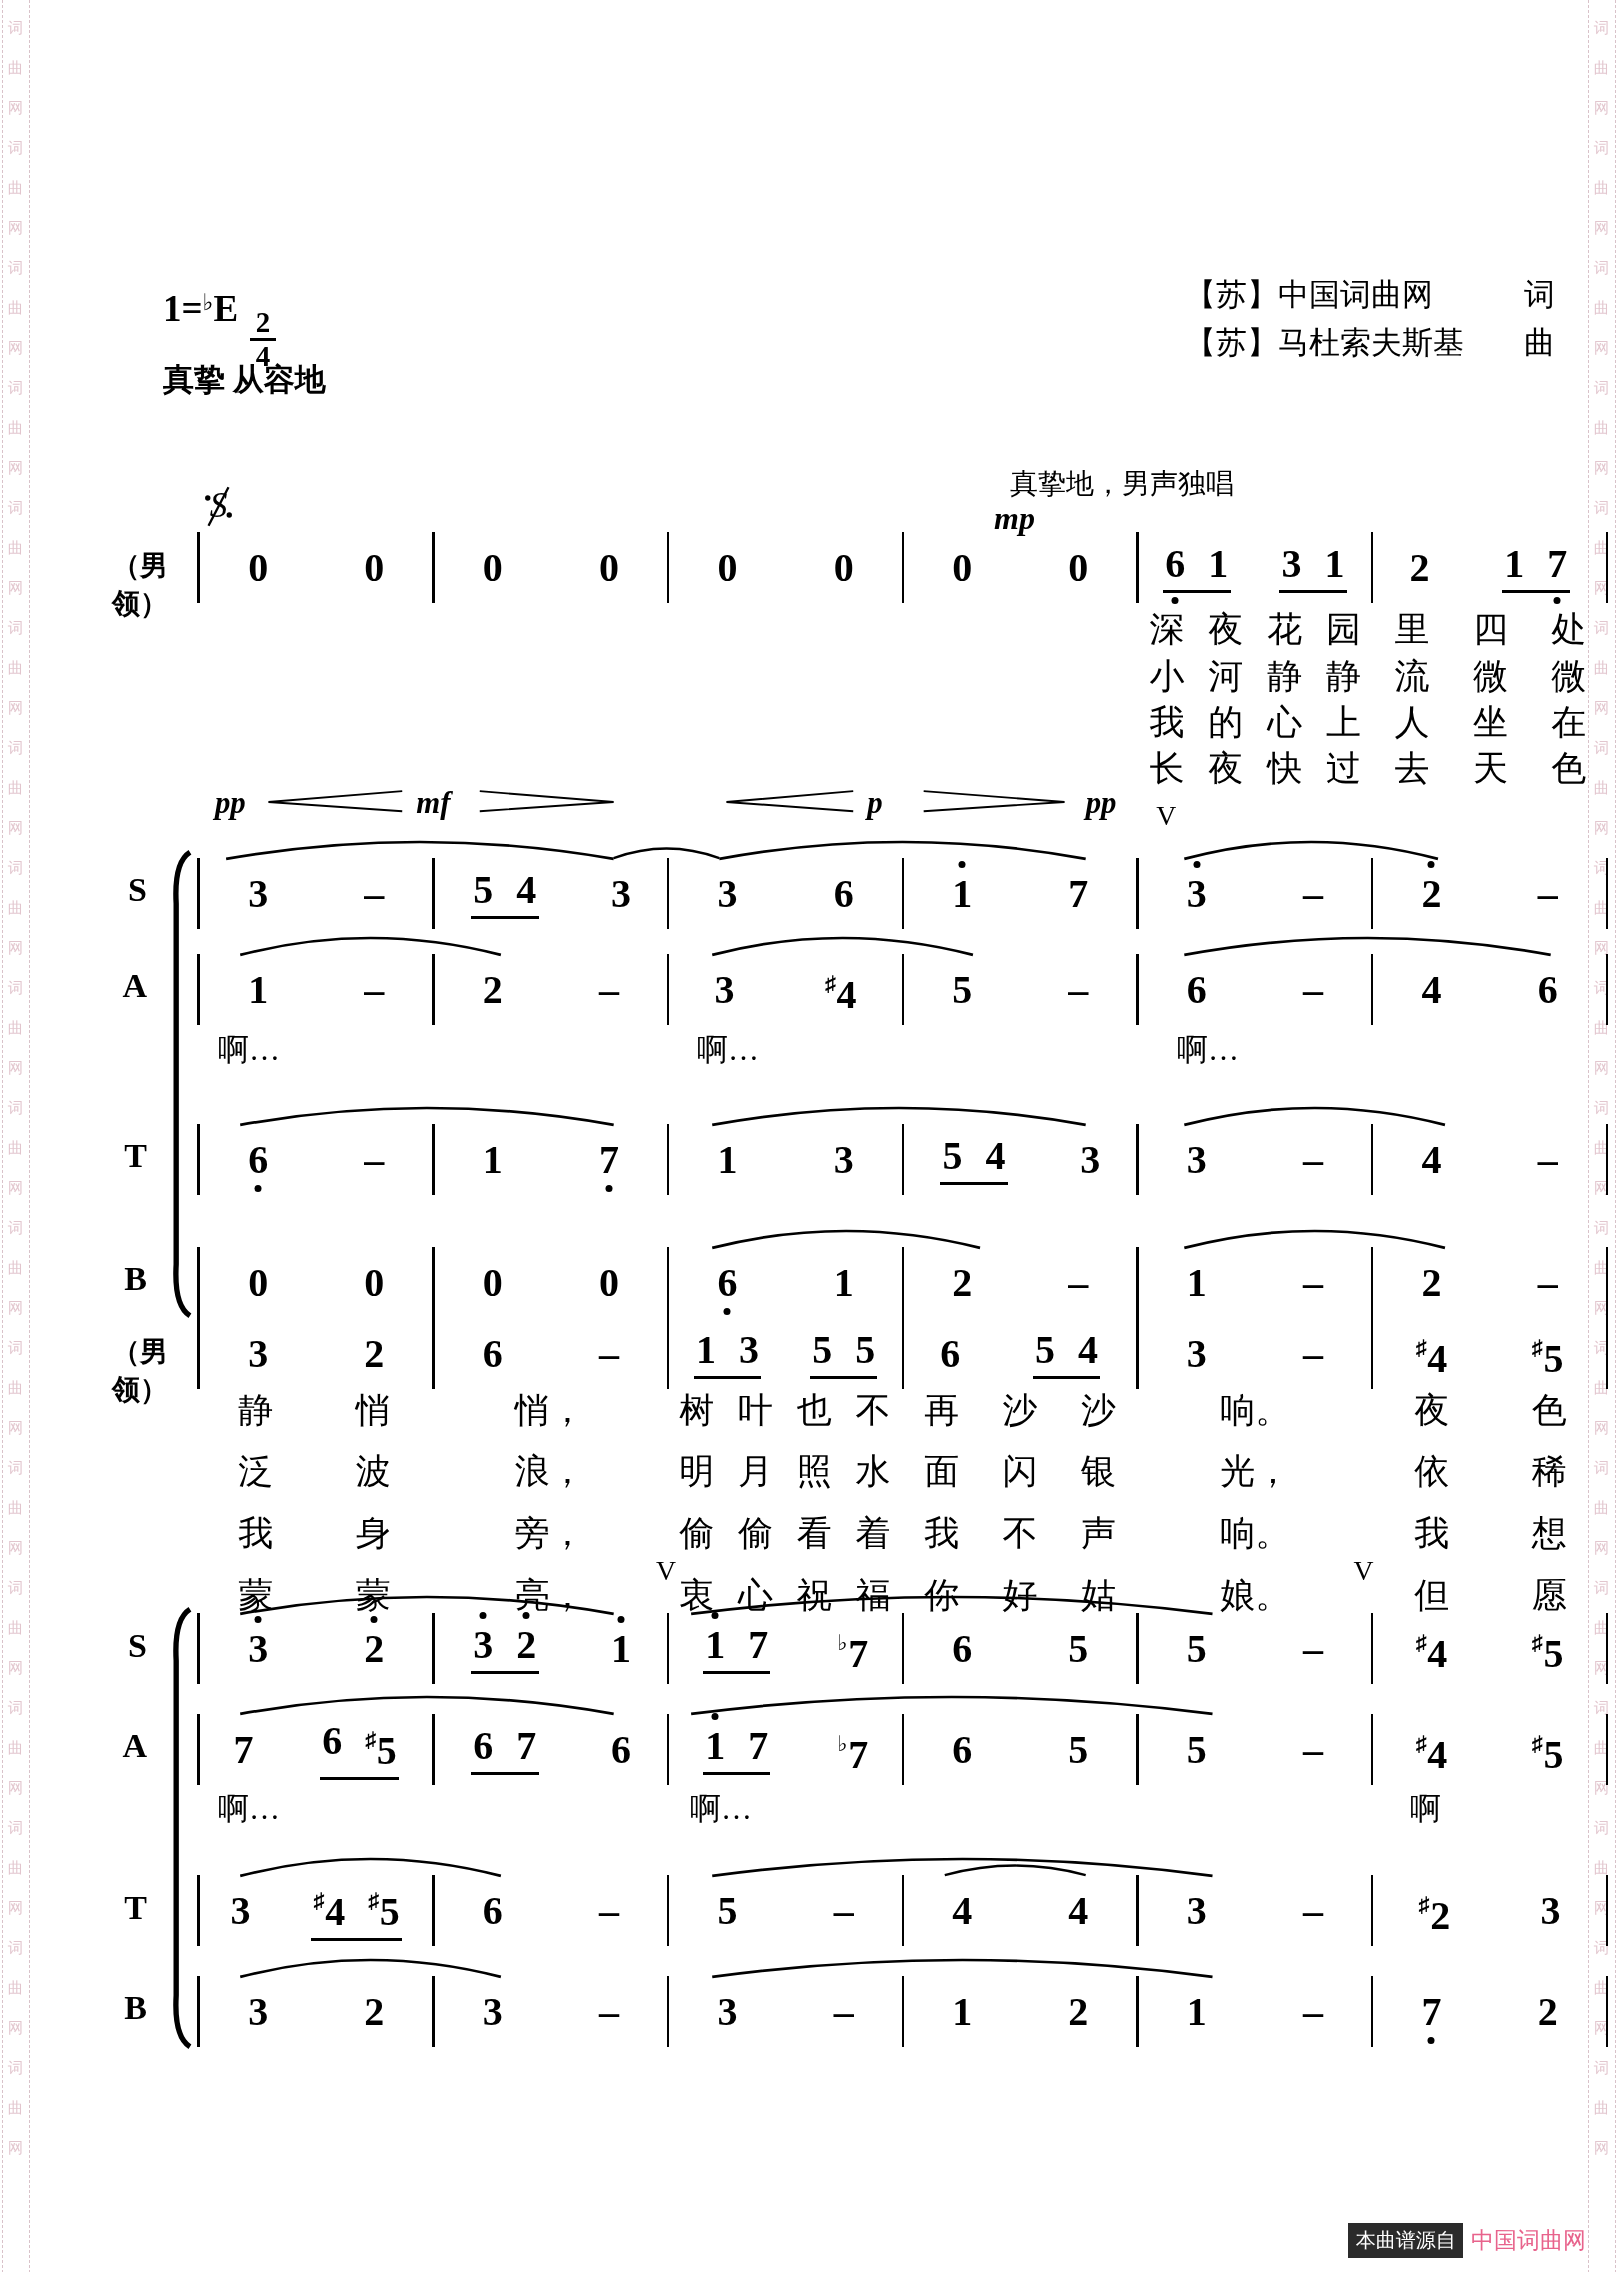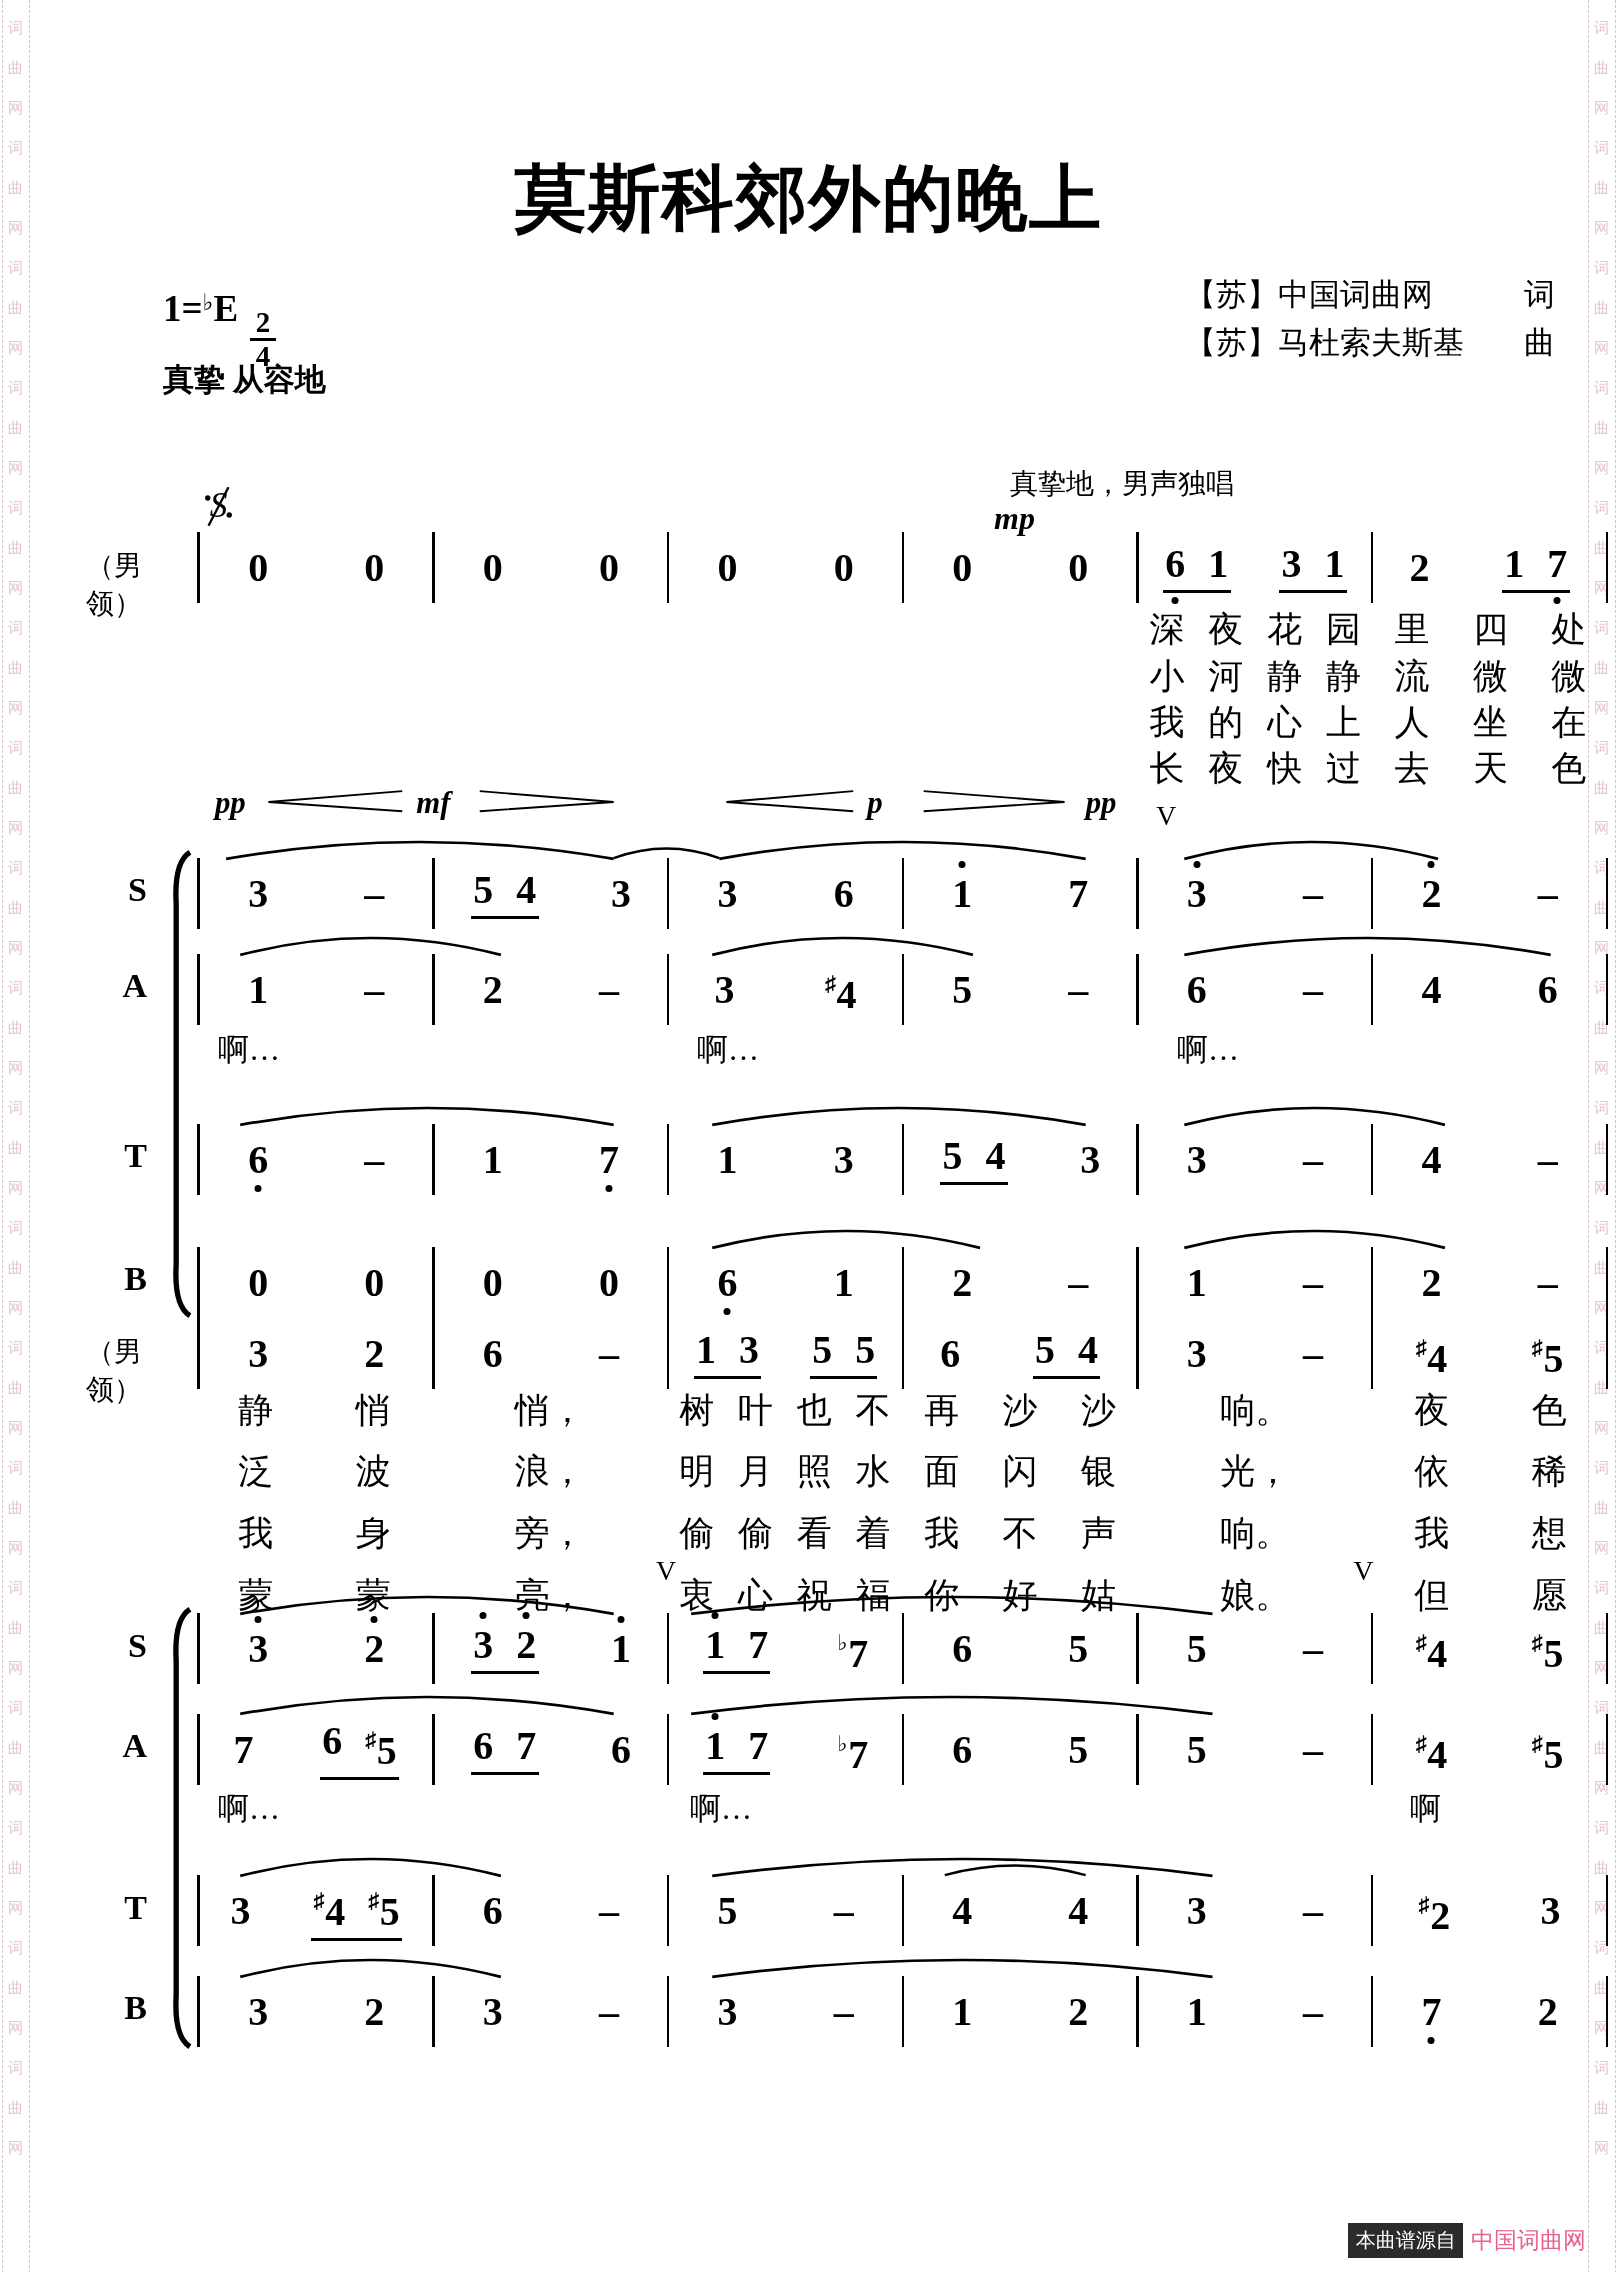--- a/index.html
+++ b/index.html
@@ -13,21 +13,21 @@
   .title{position:absolute;top:151px;left:0;width:100%;text-align:center;font-size:72px;font-weight:bold;letter-spacing:1.5px;margin:0;}
   .keyblock{position:absolute;top:287px;left:163px;font-size:37px;font-weight:bold;}
   .keyblock .flat{font-size:23px;vertical-align:10.8px;}
   .meter{display:inline-flex;flex-direction:column;align-items:center;font-size:29px;line-height:31px;margin-left:12.3px;vertical-align:-10.8px;}
   .meter .m-top{border-bottom:3.1px solid #000;padding:0 5.4px 0;}
   .tempo{position:absolute;top:359px;left:163px;font-size:31px;font-weight:bold;}
   .credits{position:absolute;top:271px;right:62px;width:370px;}
   .credit-row{display:flex;justify-content:space-between;font-size:31px;line-height:48px;}
   
   .rowlabel{position:absolute;font-size:34px;font-weight:bold;text-align:right;width:54px;}
-  .leadlabel{position:absolute;font-size:28px;width:108px;text-align:left;font-weight:normal;}
+  .leadlabel{position:absolute;font-size:28px;width:108px;text-align:center;font-weight:bold;}
   .notes{position:absolute;display:flex;align-items:center;height:62px;}
   .meas{flex:1 1 0;display:flex;justify-content:space-around;align-items:center;height:62px;}
   .vbar{width:2.3px;background:#000;height:71px;flex:0 0 2.3px;}
   .vbar.start{width:3.1px;flex-basis:3.1px;}
   .grp{display:flex;gap:23px;position:relative;}
   .grp.bm{border-bottom:3.1px solid #000;padding:0 2.3px 4.6px;}
   .nt{position:relative;display:inline-block;font-size:40px;font-weight:bold;line-height:45px;}
   .nt .acc{font-size:21.6px;vertical-align:17px;margin-right:0.8px;}
   .nt .d{position:absolute;left:50%;transform:translateX(-50%);width:7px;height:7px;border-radius:50%;background:#000;}
   .nt .d.up{top:-9.3px;} .nt .d.dn{bottom:-10.8px;}
@@ -159,21 +159,20 @@
       <span style="color:#dcb9c3">曲</span>
       <span style="color:#dcb9c3">网</span>
       <span style="color:#dcb9c3">词</span>
       <span style="color:#dcb9c3">曲</span>
       <span style="color:#dcb9c3">网</span>
       <span style="color:#dcb9c3">词</span>
       <span style="color:#dcb9c3">曲</span>
       <span style="color:#dcb9c3">网</span>
     </div>
 
-  <h1 class="title">莫斯科郊外的晚上</h1>
 
   <div class="keyblock">
     <span>1=</span><span class="flat">♭</span><span>E</span><span class="meter">
         <span class="m-top">2</span>
         <span>4</span>
       </span>
   </div>
 
   <div class="tempo">真挚 从容地</div>
 

